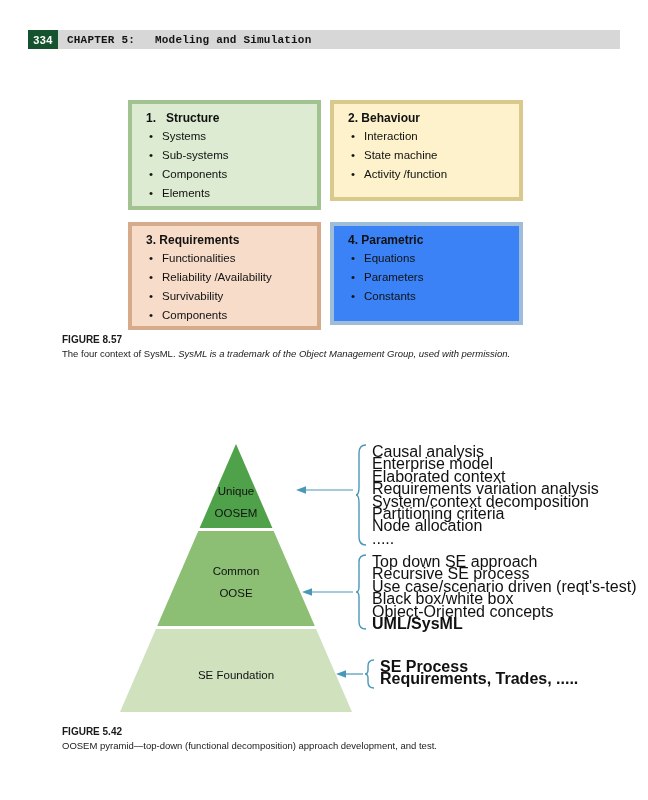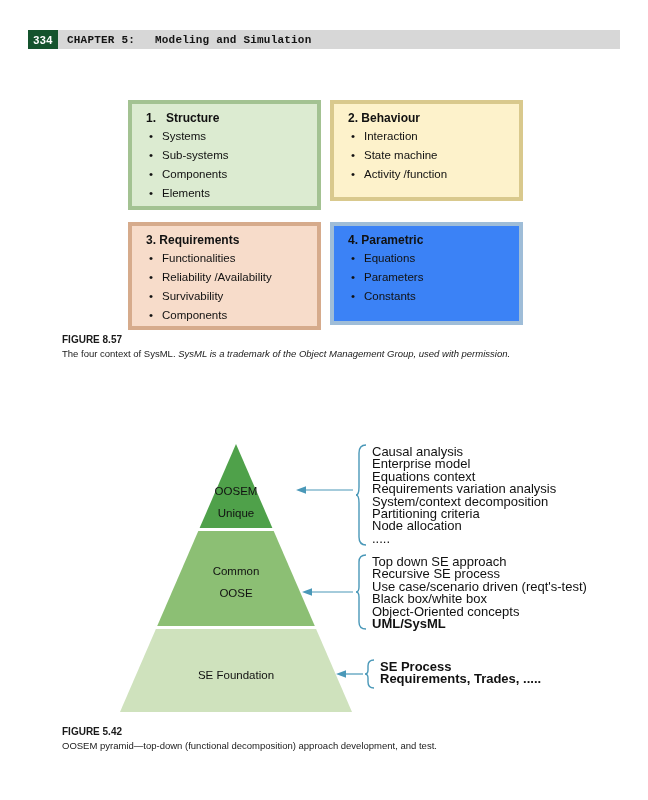--- a/index.html
+++ b/index.html
@@ -39,21 +39,21 @@
   .caption-label { font-weight:bold; font-size:10px; }
   .caption-text { font-size:9.5px; margin-top:3px; line-height:11px; }
   .caption-text .italic { font-style:italic; }
 
   
   .fig42-svg { position:absolute; left:0; top:440px; }
   .pyr-label { position:absolute; width:120px; text-align:center; font-size:11.5px; line-height:22px; color:#111; }
   .label-oosem { left:176px; top:480px; }
   .label-oose  { left:176px; top:560px; }
   .label-sef   { left:176px; top:664px; }
-  .oosem-list { position:absolute; font-size:13px; line-height:12.4px; color:#111; }
+  .oosem-list { position:absolute; font-size:16px; line-height:12.4px; color:#111; }
   .list-1 { left:372px; top:446px; }
   .list-2 { left:372px; top:556px; }
   .list-3 { left:380px; top:661px;font-weight:bold; }
   .oosem-list .bold { font-weight:bold; }
 </style>
 </head>
 <body>
 
 <div class="page">
 
@@ -129,35 +129,35 @@
       </g>
 
       <g stroke="#4a98b8" stroke-width="1.4" fill="none">
         <path d="M366,5 Q359,5 359,13 L359,47 Q359,55 356,55 Q359,55 359,63 L359,97 Q359,105 366,105"></path>
         <path d="M366,115 Q359,115 359,122 L359,147 Q359,152 356,152 Q359,152 359,157 L359,182 Q359,189 366,189"></path>
         <path d="M374,220 Q368,220 368,226 L368,230 Q368,234 365,234 Q368,234 368,238 L368,242 Q368,248 374,248"></path>
       </g>
     </svg>
 
     <div class="pyr-label label-oosem">
+      <div>Unique</div>
       <div>OOSEM</div>
-      <div>Unique</div>
     </div>
     <div class="pyr-label label-oose">
       <div>Common</div>
       <div>OOSE</div>
     </div>
     <div class="pyr-label label-sef">
       <div>SE Foundation</div>
     </div>
 
     <div class="oosem-list list-1">
       <div>Causal analysis</div>
       <div>Enterprise model</div>
-      <div>Equations context</div>
+      <div>Elaborated context</div>
       <div>Requirements variation analysis</div>
       <div>System/context decomposition</div>
       <div>Partitioning criteria</div>
       <div>Node allocation</div>
       <div>.....</div>
     </div>
 
     <div class="oosem-list list-2">
       <div>Top down SE approach</div>
       <div>Recursive SE process</div>

